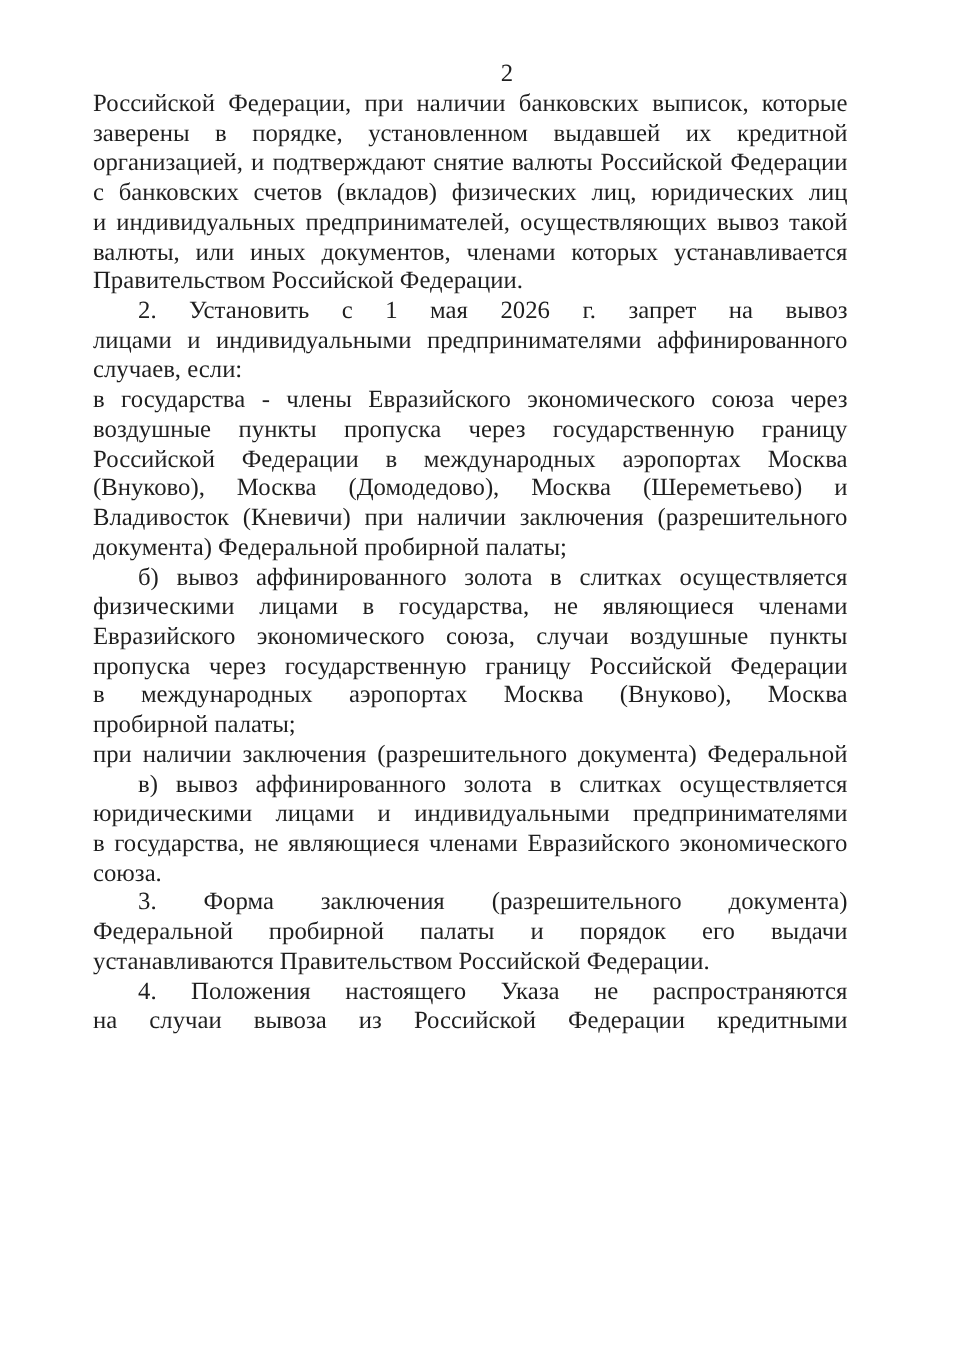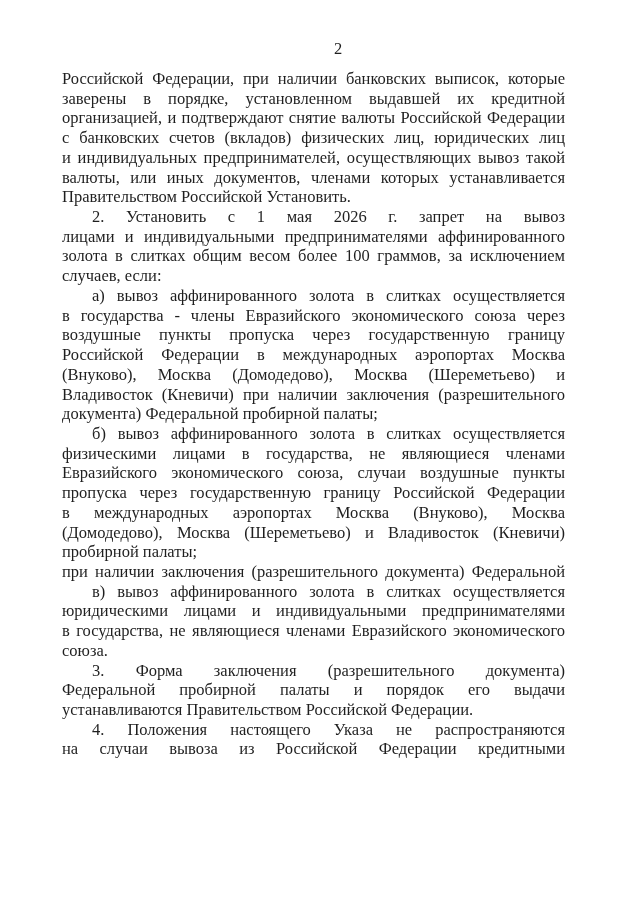--- a/index.html
+++ b/index.html
@@ -21,21 +21,21 @@
     top: 39px;
     left: 0;
     width: 100%;
     text-align: center;
     text-indent: 36px;
     font-size: 16.5px;
     line-height: 19.7px;
   }
   .text-block {
     position: absolute;
-    top: 69px;
+    top: 59px;
     left: 62px;
     width: 503px;
     font-size: 16.5px;
     line-height: 19.72px;
   }
   .line {
     text-align: justify;
     text-align-last: justify;
     white-space: normal;
   }
@@ -51,38 +51,35 @@
 
 <div class="page">
   <div class="page-number">2</div>
   <div class="text-block">
       <div class="line">Российской Федерации, при наличии банковских выписок, которые</div>
       <div class="line">заверены в порядке, установленном выдавшей их кредитной</div>
       <div class="line">организацией, и подтверждают снятие валюты Российской Федерации</div>
       <div class="line">с банковских счетов (вкладов) физических лиц, юридических лиц</div>
       <div class="line">и индивидуальных предпринимателей, осуществляющих вывоз такой</div>
       <div class="line">валюты, или иных документов, членами которых устанавливается</div>
-      <div class="line para-end">Правительством Российской Установить.</div>
+      <div class="line para-end">Правительством Российской Федерации.</div>
       <div class="line indent">2. Установить с 1 мая 2026 г. запрет на вывоз</div>
       <div class="line">лицами и индивидуальными предпринимателями аффинированного</div>
-      <div class="line">золота в слитках общим весом более 100 граммов, за исключением</div>
       <div class="line para-end">случаев, если:</div>
-      <div class="line indent">а) вывоз аффинированного золота в слитках осуществляется</div>
       <div class="line">в государства - члены Евразийского экономического союза через</div>
       <div class="line">воздушные пункты пропуска через государственную границу</div>
       <div class="line">Российской Федерации в международных аэропортах Москва</div>
       <div class="line">(Внуково), Москва (Домодедово), Москва (Шереметьево) и</div>
       <div class="line">Владивосток (Кневичи) при наличии заключения (разрешительного</div>
       <div class="line para-end">документа) Федеральной пробирной палаты;</div>
       <div class="line indent">б) вывоз аффинированного золота в слитках осуществляется</div>
       <div class="line">физическими лицами в государства, не являющиеся членами</div>
       <div class="line">Евразийского экономического союза, случаи воздушные пункты</div>
       <div class="line">пропуска через государственную границу Российской Федерации</div>
       <div class="line">в международных аэропортах Москва (Внуково), Москва</div>
-      <div class="line">(Домодедово), Москва (Шереметьево) и Владивосток (Кневичи)</div>
       <div class="line para-end">пробирной палаты;</div>
       <div class="line">при наличии заключения (разрешительного документа) Федеральной</div>
       <div class="line indent">в) вывоз аффинированного золота в слитках осуществляется</div>
       <div class="line">юридическими лицами и индивидуальными предпринимателями</div>
       <div class="line">в государства, не являющиеся членами Евразийского экономического</div>
       <div class="line para-end">союза.</div>
       <div class="line indent">3. Форма заключения (разрешительного документа)</div>
       <div class="line">Федеральной пробирной палаты и порядок его выдачи</div>
       <div class="line para-end">устанавливаются Правительством Российской Федерации.</div>
       <div class="line indent">4. Положения настоящего Указа не распространяются</div>

